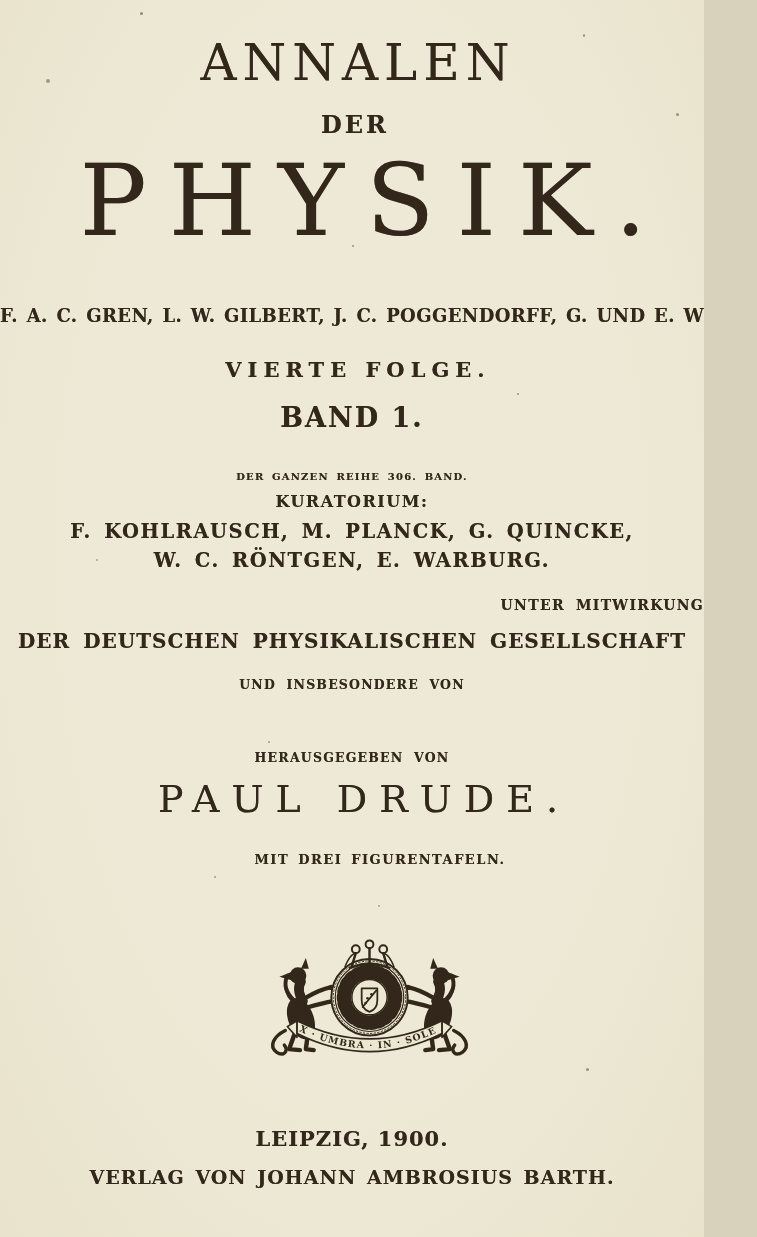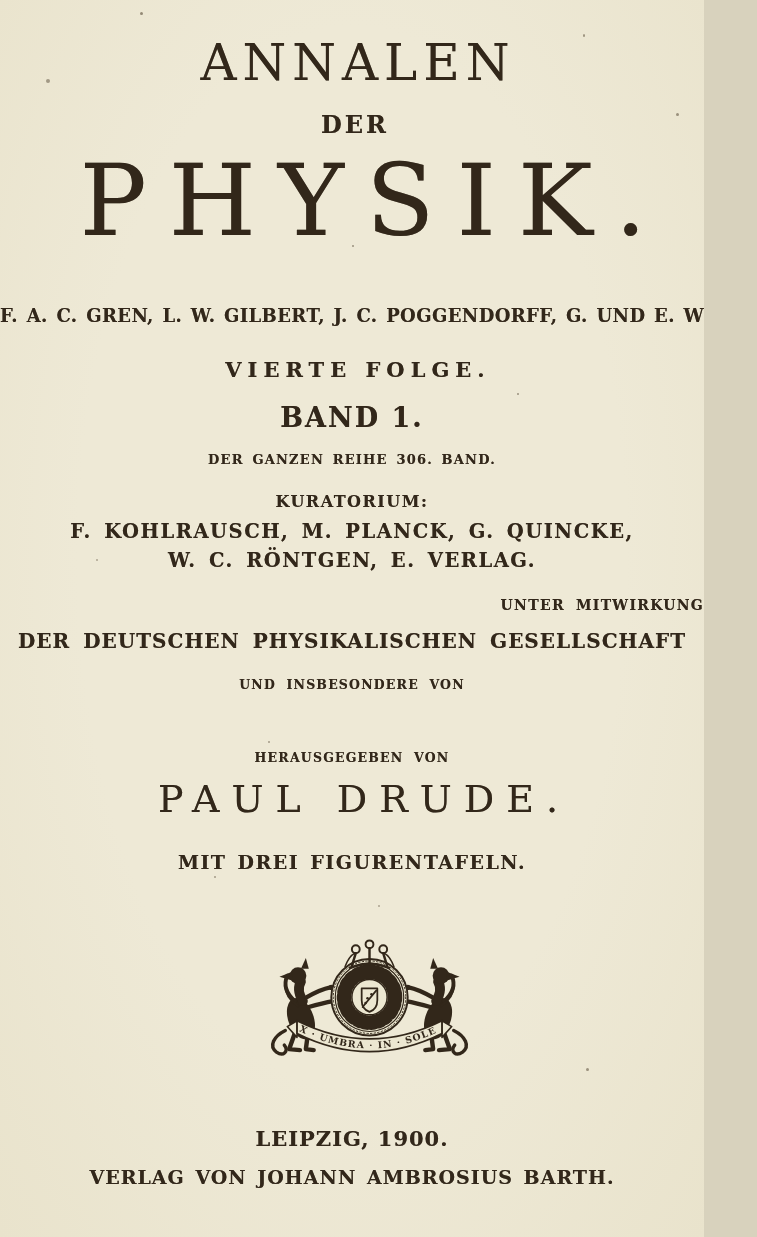--- a/index.html
+++ b/index.html
@@ -21,31 +21,31 @@
     line-height:1.05;
     text-shadow:0 0 0.6px rgba(50,39,26,.55);
   }
   .t-annalen{top:37px;font-size:50px;letter-spacing:6px;padding-left:6px;}
   .t-der{top:112px;font-size:24px;font-weight:bold;letter-spacing:3px;padding-left:3px;}
   .t-physik{top:148px;font-size:100px;letter-spacing:22px;padding-left:22px;}
   .t-founded{top:270px;font-size:13px;font-weight:bold;letter-spacing:1.2px;word-spacing:7px;}
   .t-founders{top:307px;font-size:18px;font-weight:bold;letter-spacing:.4px;word-spacing:2px;}
   .t-folge{top:359px;font-size:21px;font-weight:bold;letter-spacing:6px;padding-left:6px;}
   .t-band{top:404px;font-size:27px;font-weight:bold;letter-spacing:2px;}
-  .t-bandnote{top:453px;font-size:13px;font-weight:bold;letter-spacing:1.2px;word-spacing:3px;}
+  .t-bandnote{top:472px;font-size:10px;font-weight:bold;letter-spacing:1.2px;word-spacing:3px;}
   .t-kurlabel{top:494px;font-size:16px;font-weight:bold;letter-spacing:1.5px;}
   .t-kur1{top:522px;font-size:19.5px;font-weight:bold;letter-spacing:1.5px;word-spacing:4px;}
   .t-kur2{top:551px;font-size:19.5px;font-weight:bold;letter-spacing:1.5px;word-spacing:4px;}
   .t-mitwirkung{top:598px;font-size:14px;font-weight:bold;letter-spacing:1.3px;word-spacing:5px;text-align:right;}
   .t-gesellschaft{top:631px;font-size:20px;font-weight:bold;letter-spacing:1px;word-spacing:5px;}
   .t-insbesondere{top:678px;font-size:12.5px;font-weight:bold;letter-spacing:1.2px;word-spacing:5px;}
   .t-planck{top:700px;font-size:19px;font-weight:bold;letter-spacing:1.5px;}
   .t-herausgegeben{top:751px;font-size:12.5px;font-weight:bold;letter-spacing:1.2px;word-spacing:5px;}
   .t-drude{top:780px;font-size:38px;letter-spacing:12px;padding-left:12px;}
-  .t-tafeln{top:853px;font-size:19px;font-weight:bold;letter-spacing:1.5px;word-spacing:3px;}
+  .t-tafeln{top:853px;font-size:13px;font-weight:bold;letter-spacing:1.5px;word-spacing:3px;padding-left:28px;}
   .t-city{top:1128px;font-size:21px;font-weight:bold;letter-spacing:1px;}
   .t-publisher{top:1168px;font-size:19px;font-weight:bold;letter-spacing:1px;word-spacing:3px;}
   .emblem{position:absolute;left:252px;top:938px;width:235px;height:138px;}
   .speck{position:absolute;border-radius:50%;background:#4a3c28;}
 </style>
 </head>
 <body>
 
 <div class="page">
 
@@ -54,21 +54,21 @@
   <div class="line t-physik">PHYSIK.</div>
 
   <div class="line t-founders">F. A. C. GREN, L. W. GILBERT, J. C. POGGENDORFF, G. UND E. WIEDEMANN</div>
 
   <div class="line t-folge">VIERTE FOLGE.</div>
   <div class="line t-band">BAND 1.</div>
   <div class="line t-bandnote">DER GANZEN REIHE 306. BAND.</div>
 
   <div class="line t-kurlabel">KURATORIUM:</div>
   <div class="line t-kur1">F. KOHLRAUSCH, M. PLANCK, G. QUINCKE,</div>
-  <div class="line t-kur2">W. C. RÖNTGEN, E. VERLAG.</div>
+  <div class="line t-kur2">W. C. RÖNTGEN, E. WARBURG.</div>
 
   <div class="line t-mitwirkung">UNTER MITWIRKUNG</div>
   <div class="line t-gesellschaft">DER DEUTSCHEN PHYSIKALISCHEN GESELLSCHAFT</div>
   <div class="line t-insbesondere">UND INSBESONDERE VON</div>
 
   <div class="line t-herausgegeben">HERAUSGEGEBEN VON</div>
   <div class="line t-drude">PAUL DRUDE.</div>
   <div class="line t-tafeln">MIT DREI FIGURENTAFELN.</div>
 
   <svg class="emblem" viewBox="0 0 240 140" xmlns="http://www.w3.org/2000/svg" xmlns:xlink="http://www.w3.org/1999/xlink">

